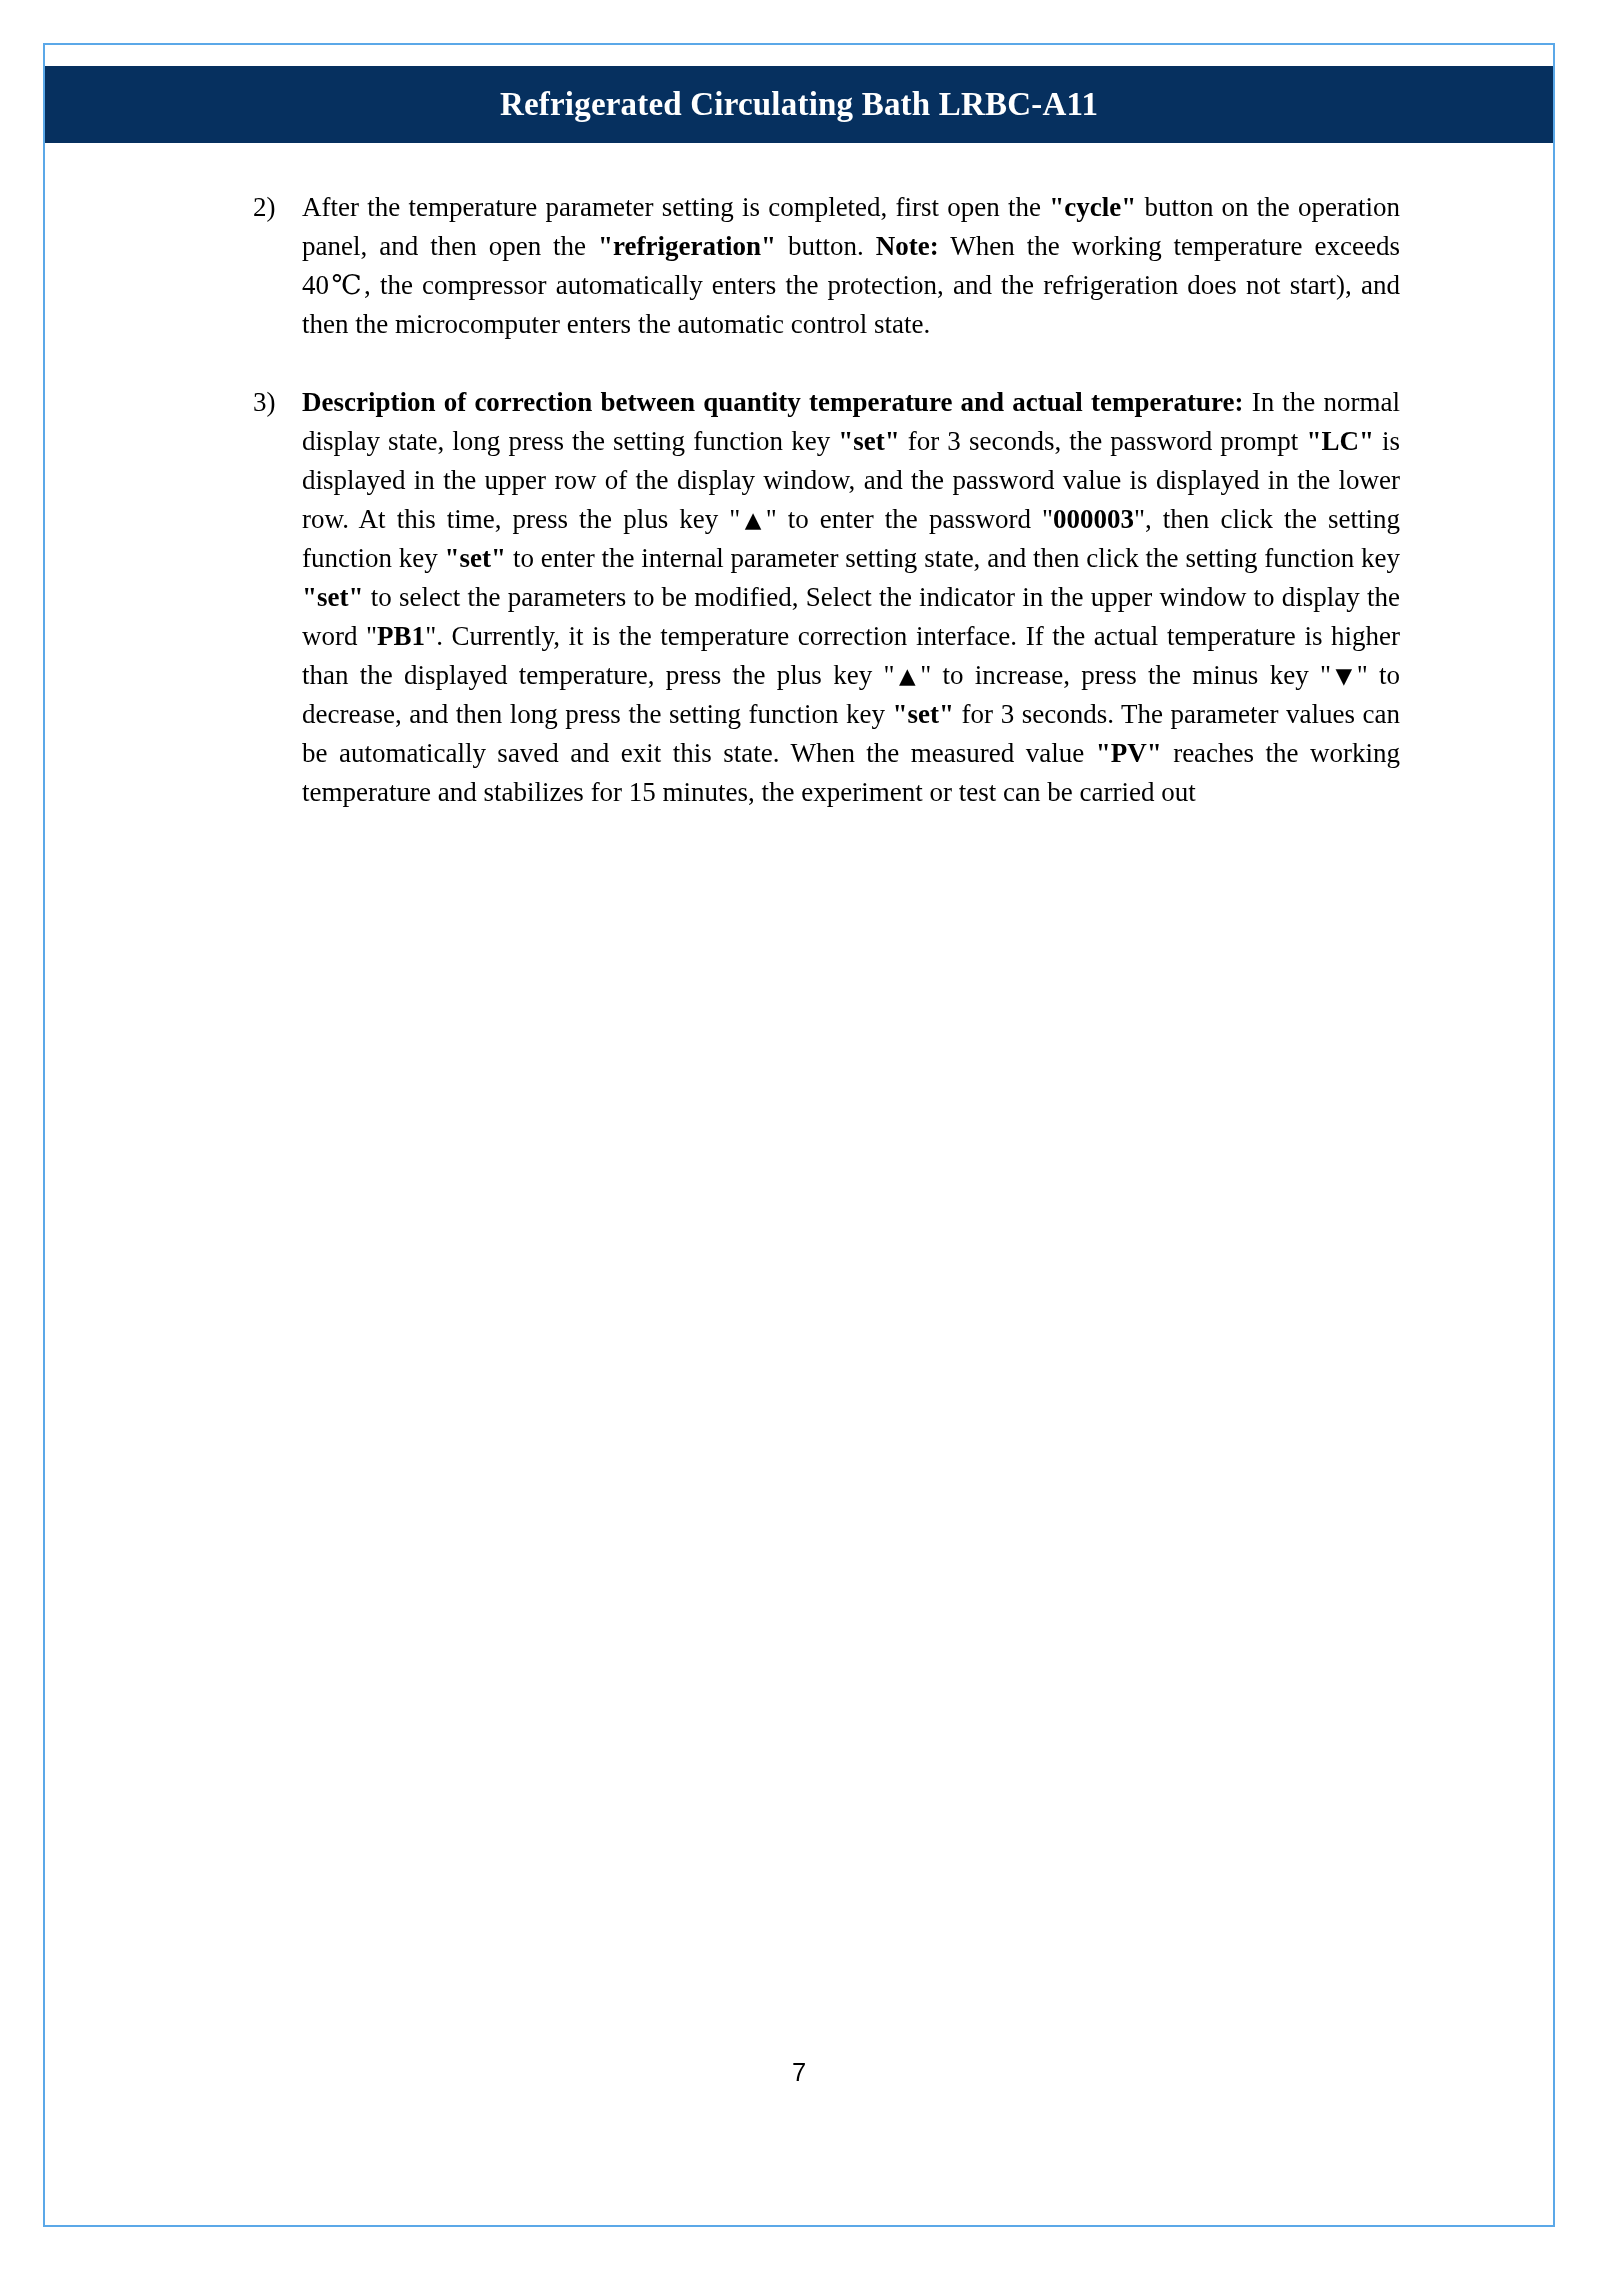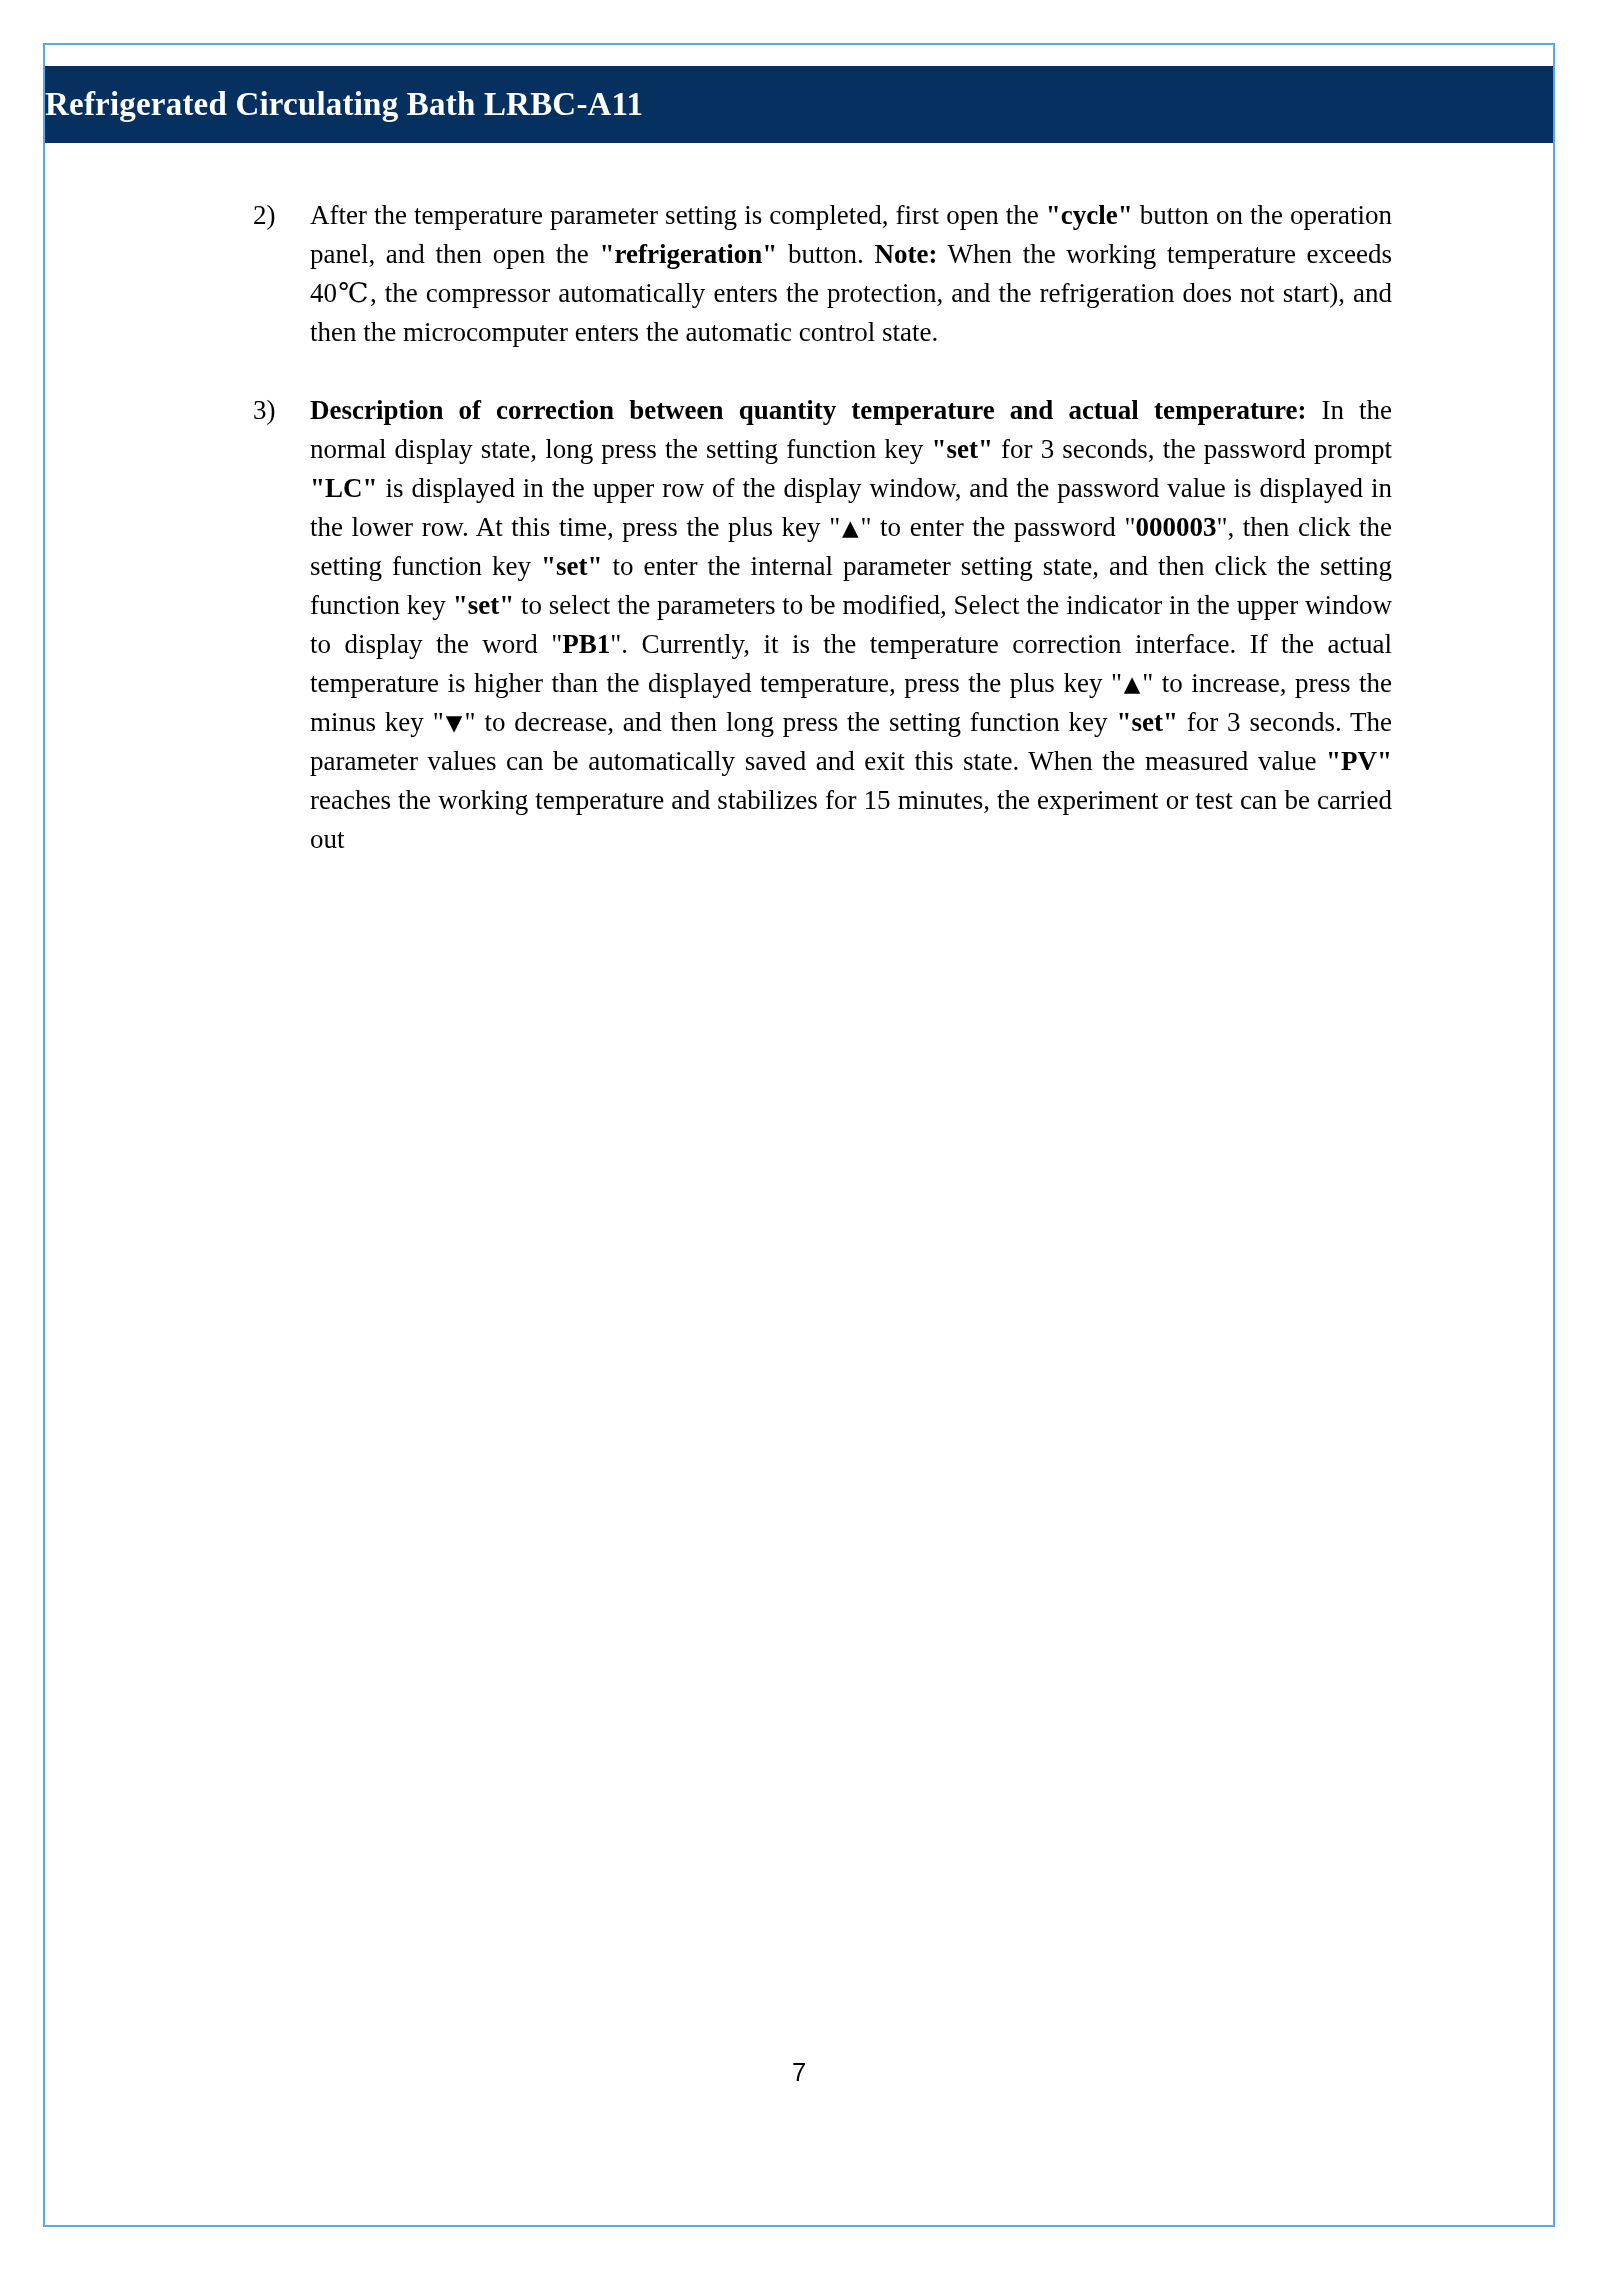--- a/index.html
+++ b/index.html
@@ -27,20 +27,21 @@
 
   .header-bar {
     position: absolute;
     left: 0;
     top: 20.6px;
     width: 100%;
     height: 77px;
     background: #06305F;
     display: flex;
     align-items: center;
+    justify-content: center;
     box-sizing: border-box;
   }
 
   .header-title {
     color: #ffffff;
     font-family: "Liberation Serif", "DejaVu Serif", serif;
     font-weight: bold;
     font-size: 33px;
     letter-spacing: 0.2px;
     line-height: 1;
@@ -74,21 +75,21 @@
 
   .marker {
     position: absolute;
     left: 0;
     top: 0;
     font-size: 27px;
     line-height: 39px;
     color: #000000;
   }
 
-  .para { margin: 8px; }
+  .para { margin: 0; }
 
   b, .b { font-weight: bold; }
 
   .tri {
     font-family: "DejaVu Sans", sans-serif;
     font-size: 21.6px;
     line-height: 1;
     vertical-align: 1px;
   }
 

